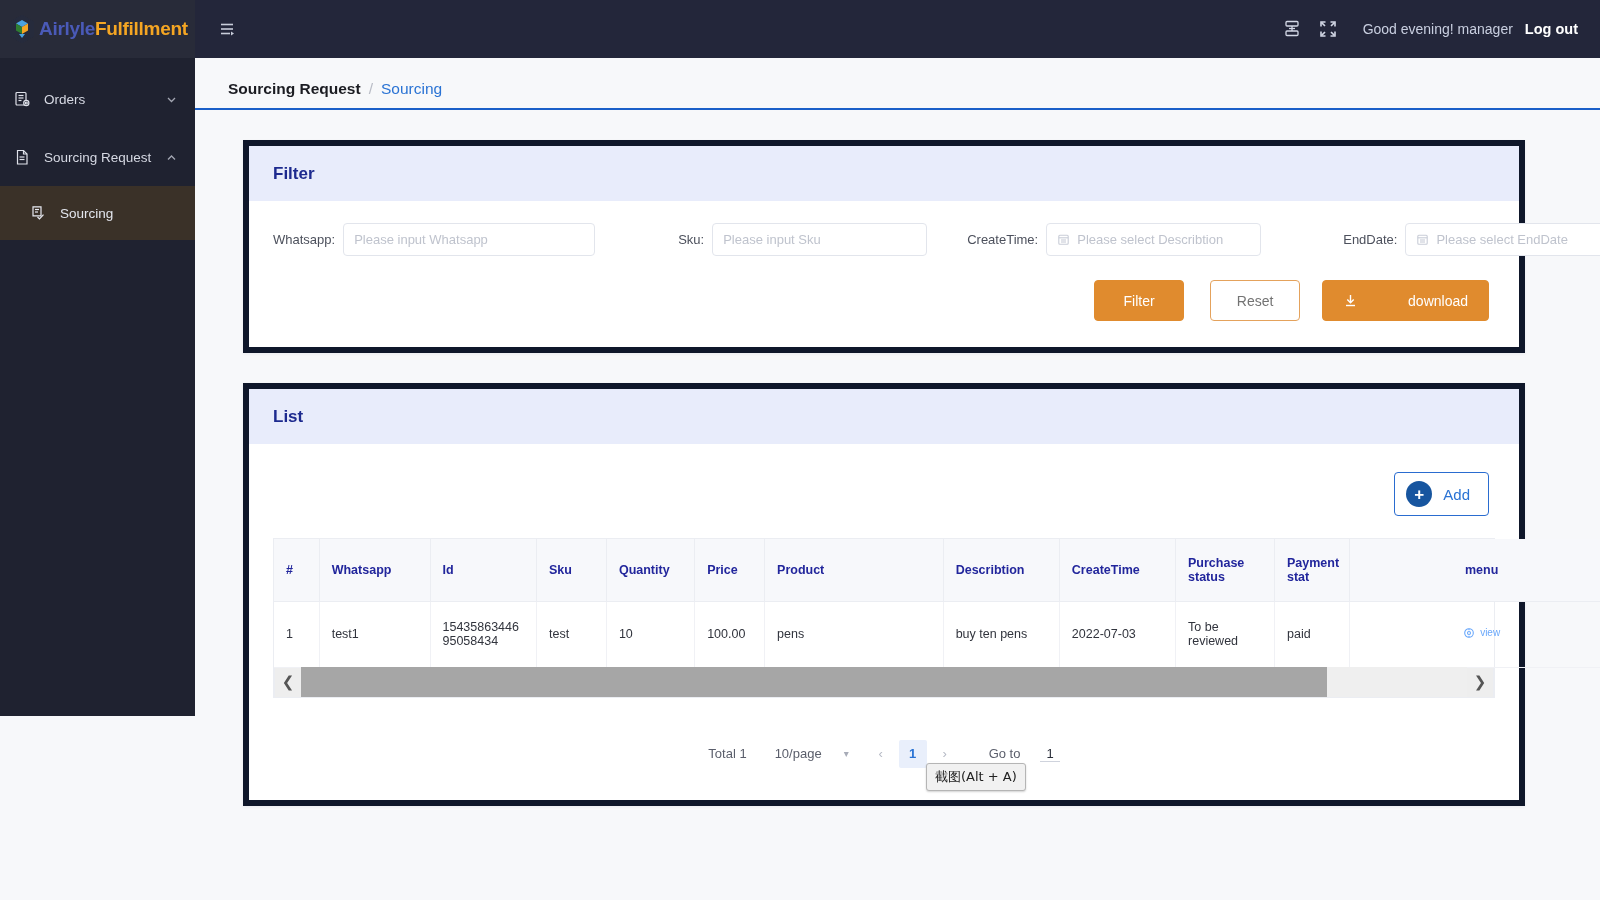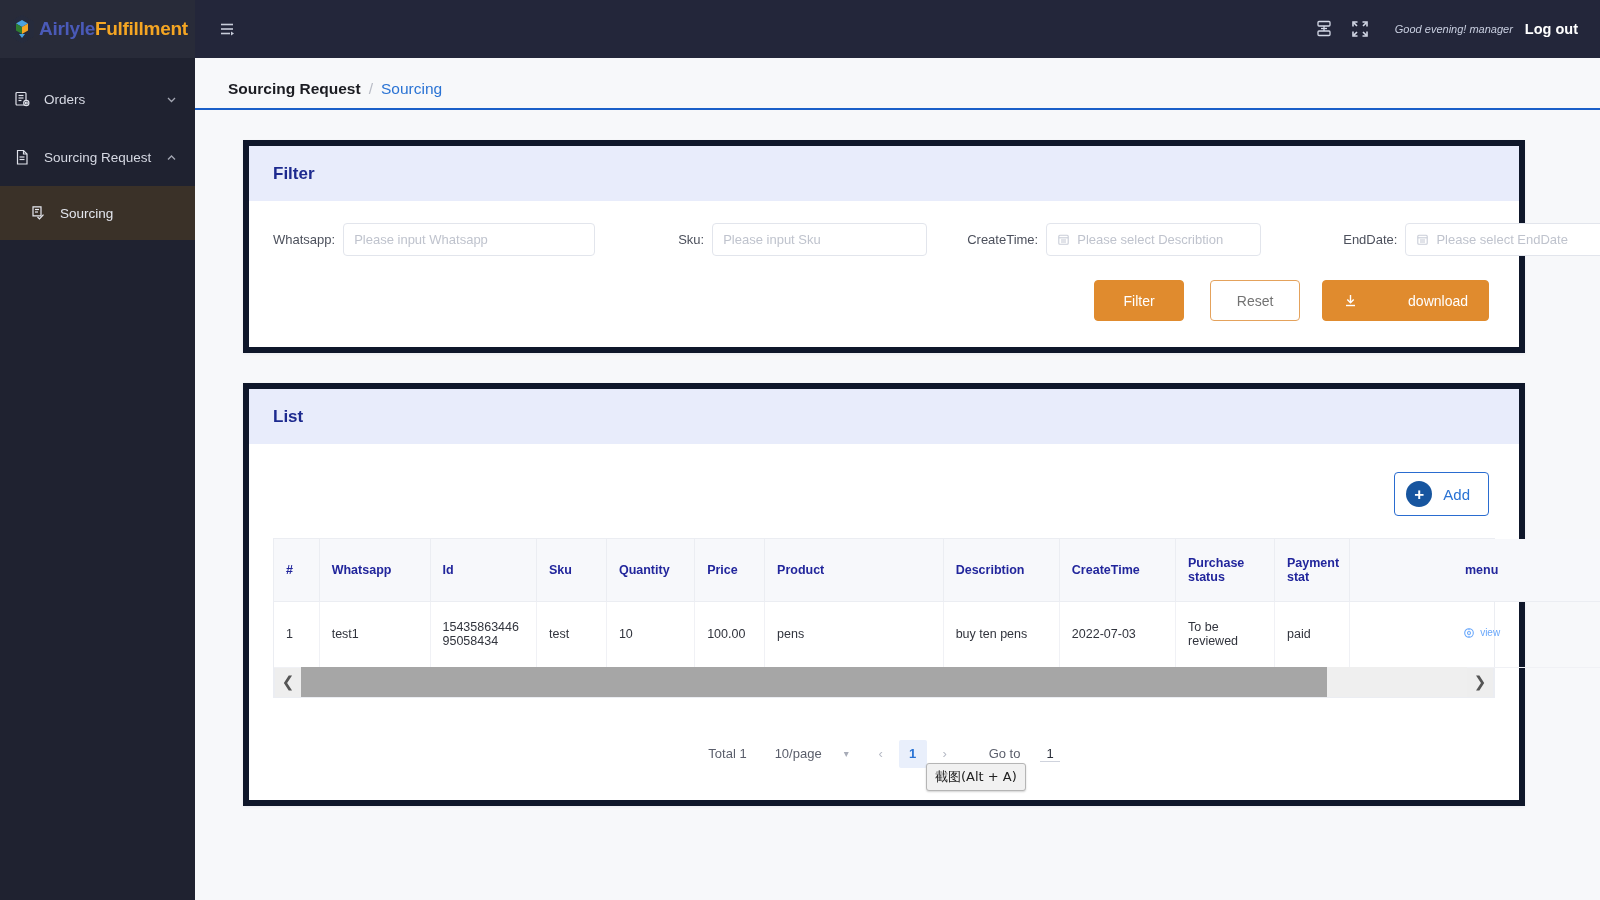--- a/index.html
+++ b/index.html
@@ -8,21 +8,21 @@
     font-family: "Liberation Sans", sans-serif;
     background: #f7f8fa;
     overflow: hidden;
   }
 
   
   .app { display: flex; width: 1600px; height: 900px; }
 
   
   .sidebar {
-    width: 195px; flex: 0 0 195px; height: 900px;
+    width: 195px; flex: 0 0 195px; height: 716px;
     background: #1f2230; color: #dfe2ea;
     display: flex; flex-direction: column;
   }
   .logo-wrap {
     height: 58px; display: flex; align-items: center;
     padding-left: 8px; background: #282b39;
   }
   .logo-mark { width: 28px; height: 30px; flex: 0 0 28px; position: relative; }
   .logo-text { font-size: 19px; font-weight: bold; letter-spacing: -.3px; margin-left: 3px; }
   .logo-a { color: #4a5ab8; }
@@ -51,21 +51,21 @@
   .main { flex: 1; display: flex; flex-direction: column; min-width: 0; }
 
   .topbar {
     height: 58px; background: #23263a; color: #cfd4e2;
     display: flex; align-items: center; padding: 0 22px 0 18px;
     flex: 0 0 58px;
   }
   .fold-btn { width: 28px; height: 28px; display: flex; align-items: center; justify-content: center; cursor: pointer; }
   .topbar-spacer { flex: 1; }
   .topbar-ico { width: 30px; height: 30px; display: flex; align-items: center; justify-content: center; cursor: pointer; margin-left: 6px; }
-  .greet { font-size: 11px; color: #c9cfe0; margin-left: 20px; font-style: italic; }
+  .greet { font-size: 14px; color: #c9cfe0; margin-left: 20px; }
   .logout { font-size: 14.5px; color: #ffffff; font-weight: bold; margin-left: 12px; cursor: pointer; }
 
   
   .content { flex: 1; background: #f7f8fa; overflow: hidden; position: relative; }
 
   .breadcrumb {
     margin: 0 0 0 0; padding: 22px 0 10px 33px;
     border-bottom: 2px solid #1a5fc8;
     background: #f7f8fa;
     font-size: 15.5px;

